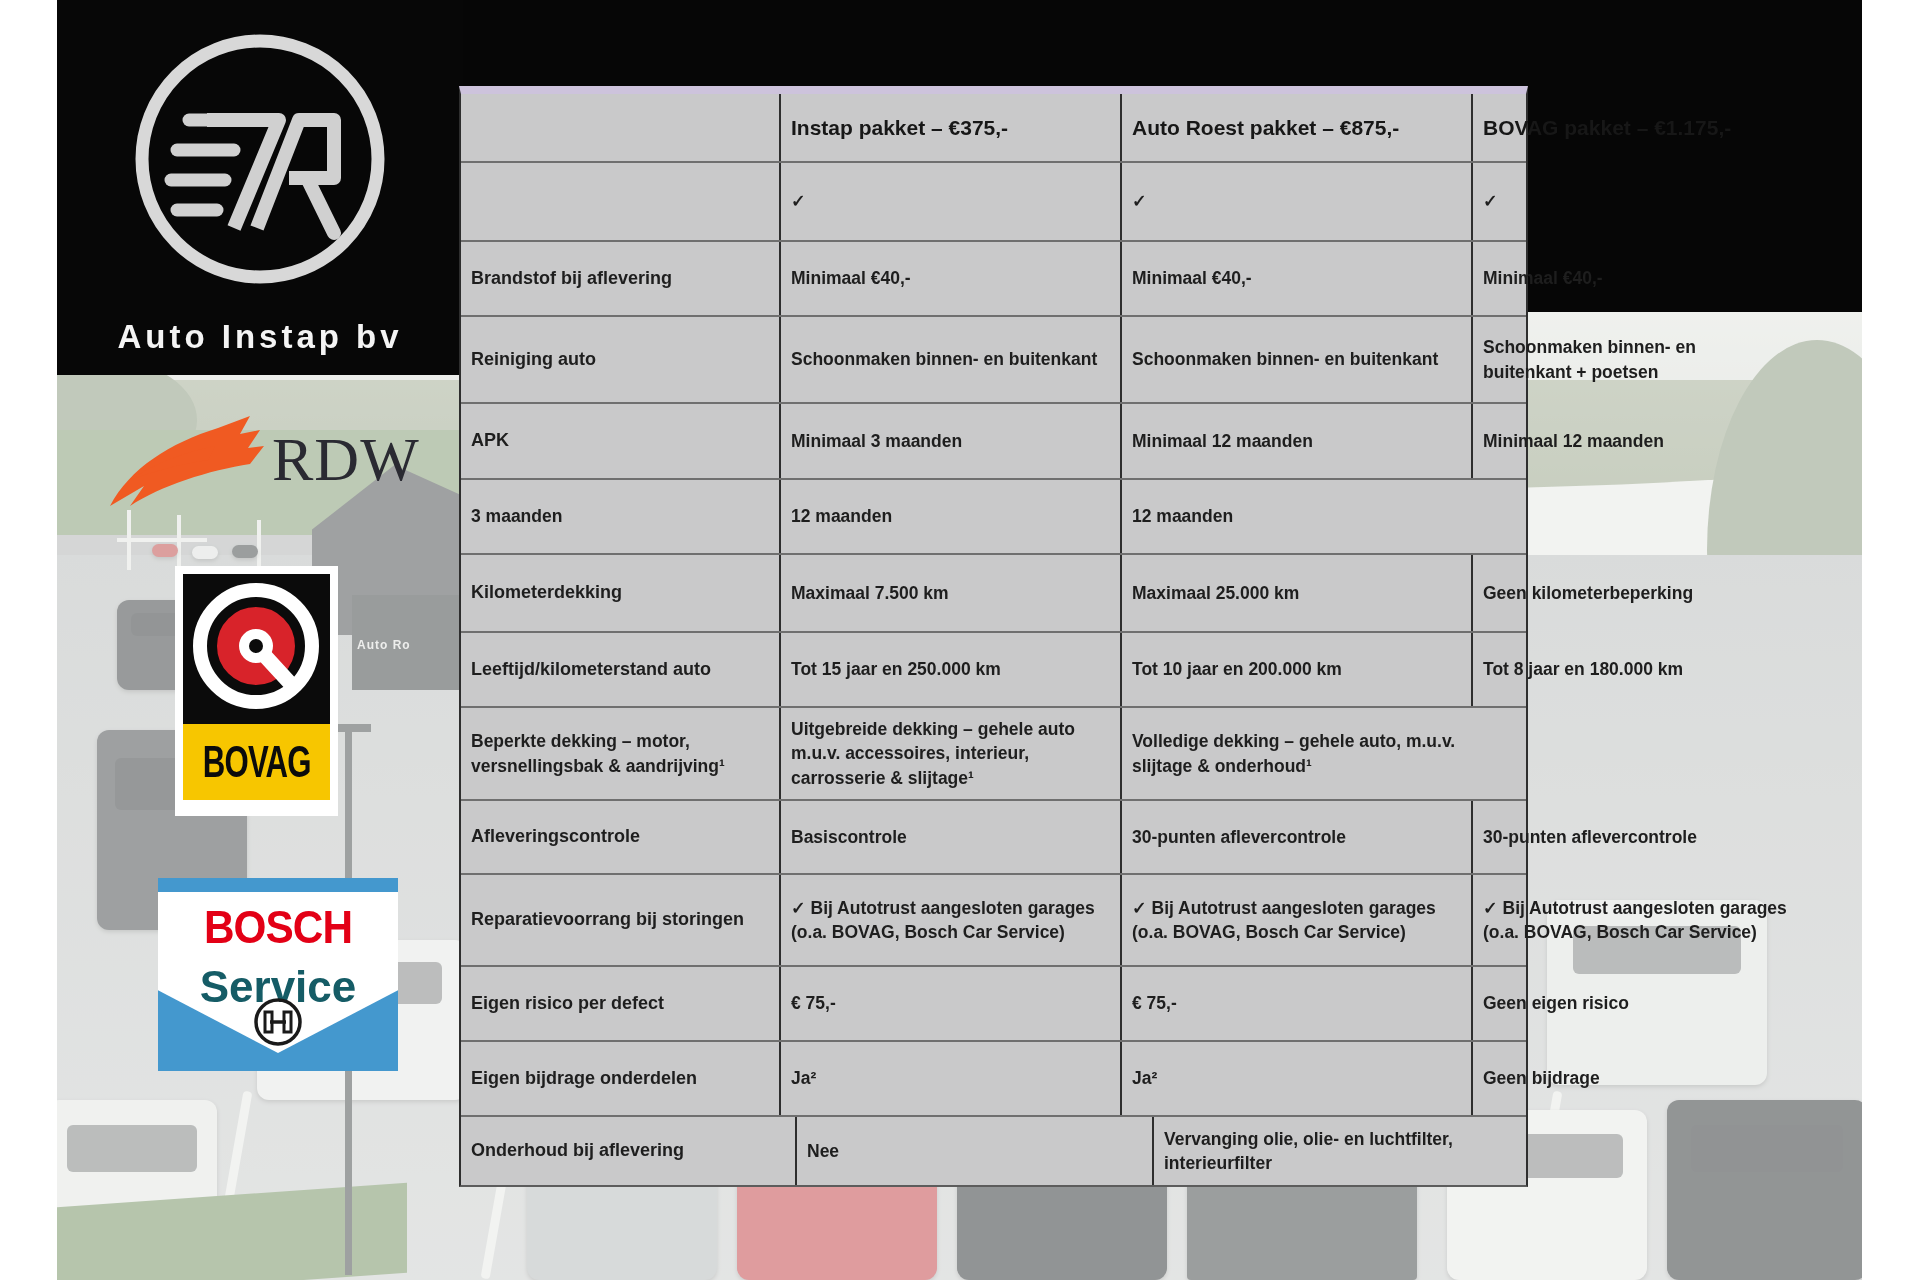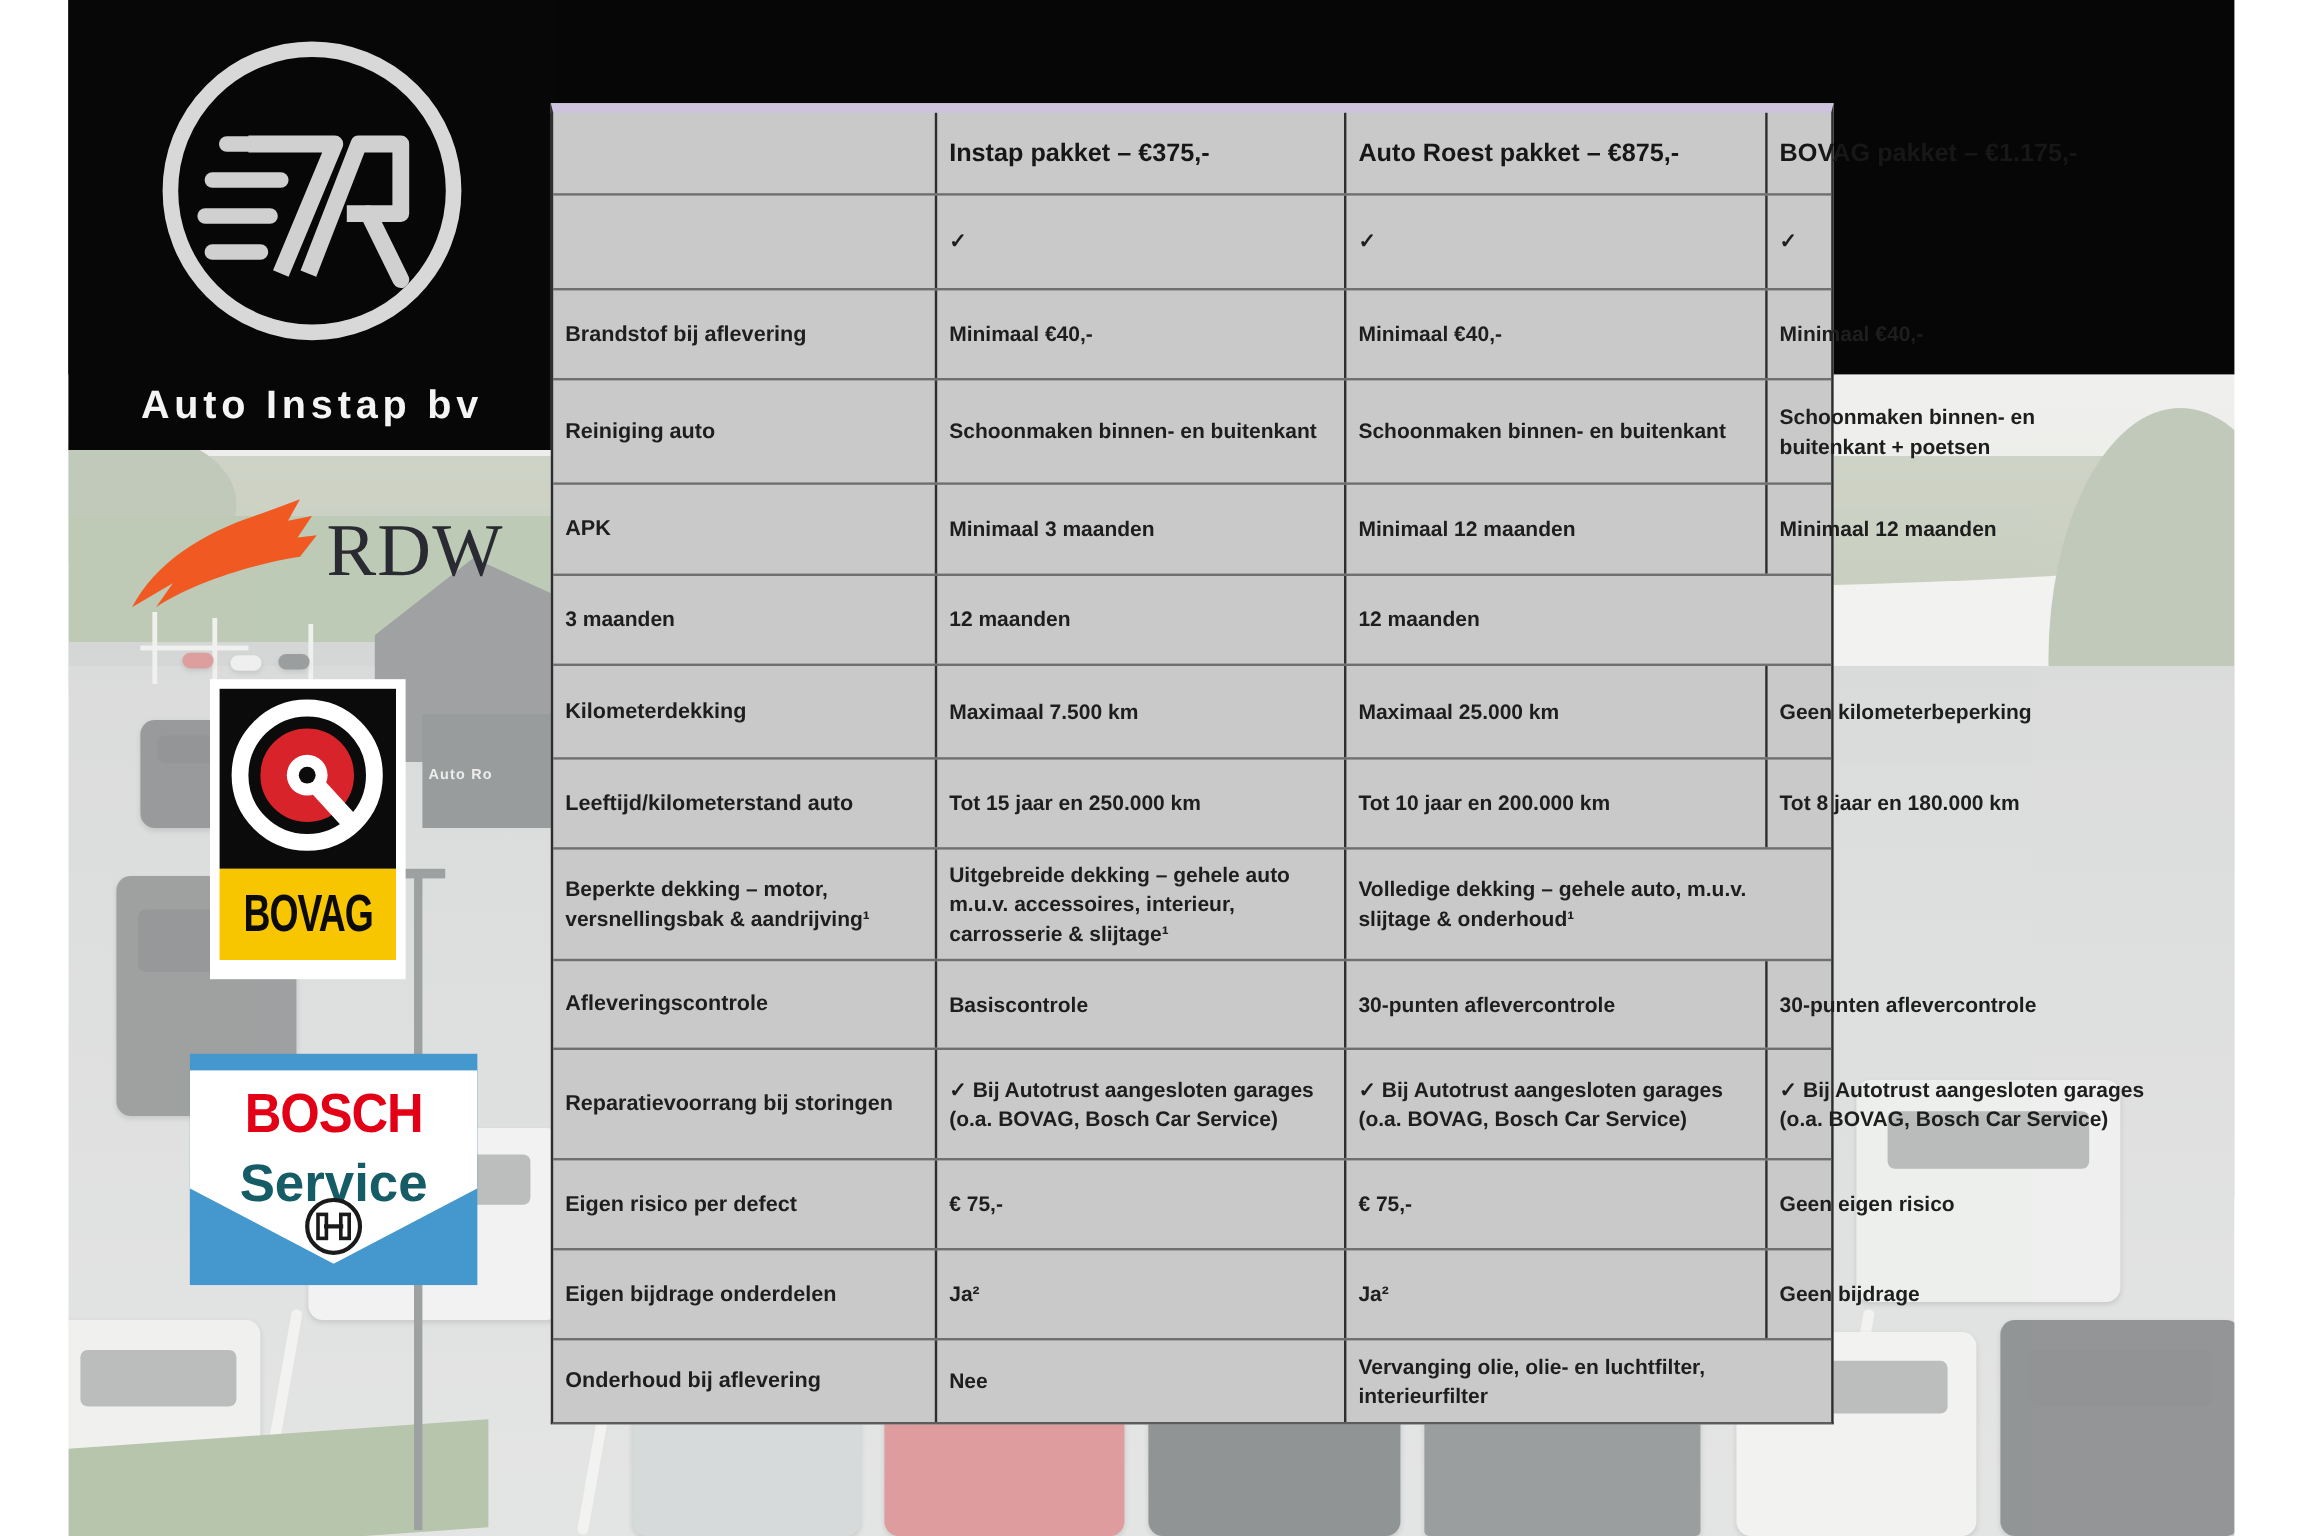--- a/index.html
+++ b/index.html
@@ -268,18 +268,18 @@
       <div class="tcell">€ 75,-</div>
       <div class="tcell">€ 75,-</div>
       <div class="tcell">Geen eigen risico</div>
     </div>
     <div class="trow" style="min-height: 75px;">
       <div class="tcell rlabel">Eigen bijdrage onderdelen</div>
       <div class="tcell">Ja²</div>
       <div class="tcell">Ja²</div>
       <div class="tcell">Geen bijdrage</div>
     </div>
-    <div class="trow" style="min-height: 68px;">
+    <div class="trow" style="min-height: 68px; gap: 16px;">
       <div class="tcell rlabel">Onderhoud bij aflevering</div>
       <div class="tcell">Nee</div>
       <div class="tcell">Vervanging olie, olie- en luchtfilter, interieurfilter</div>
     </div>
   </div>
 
 </body></html>

